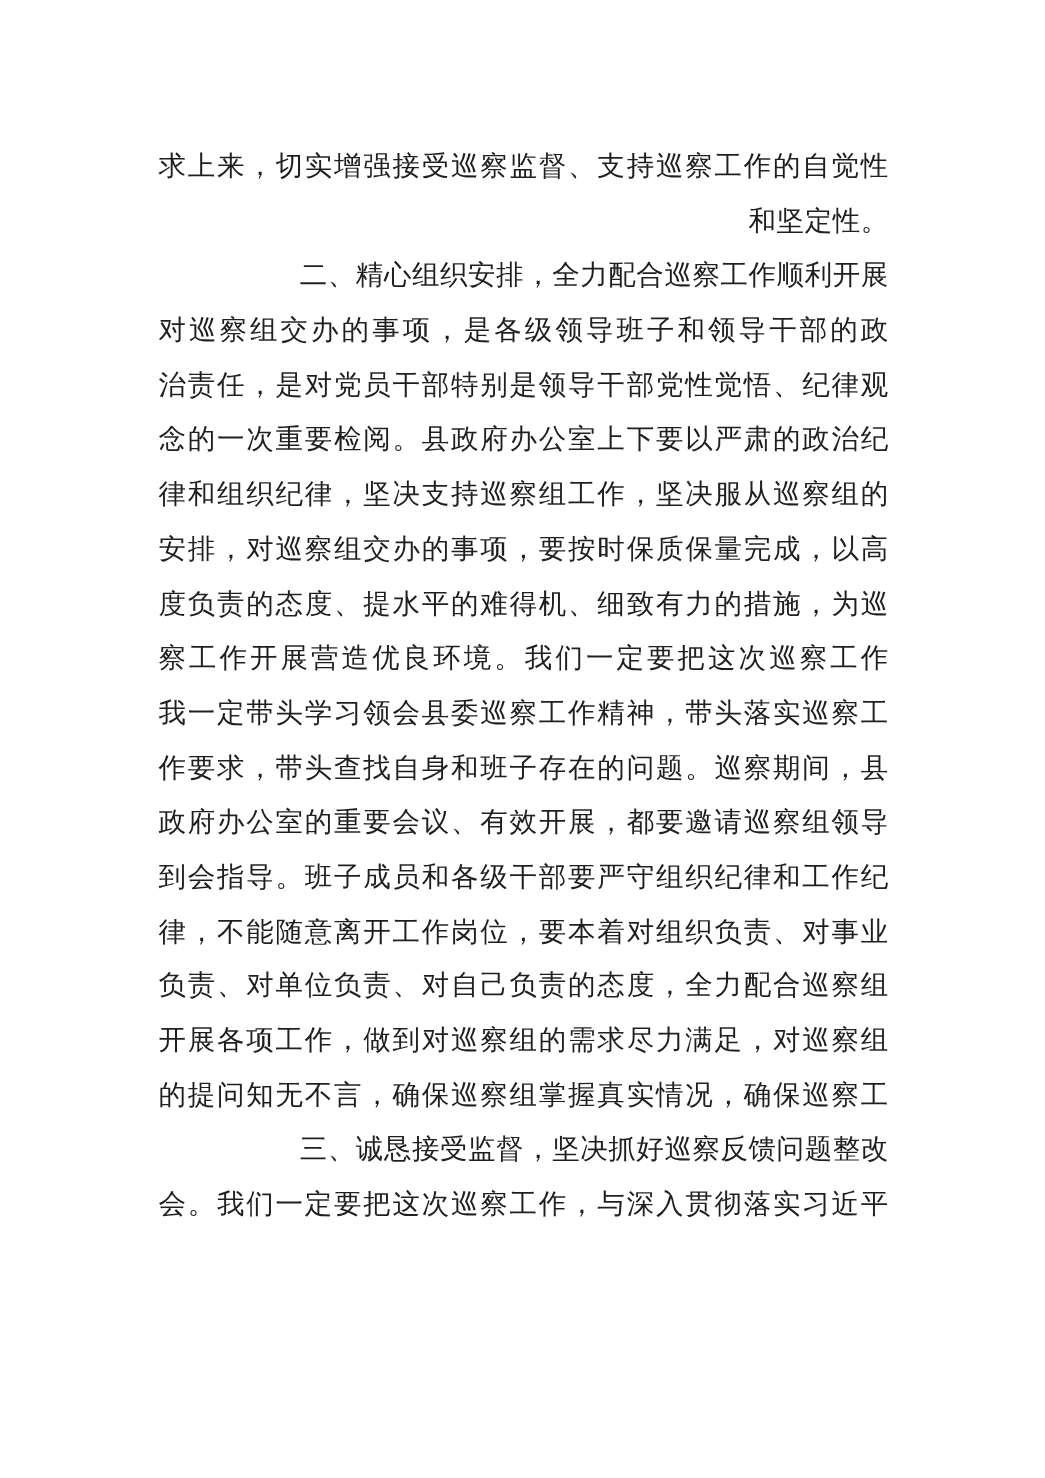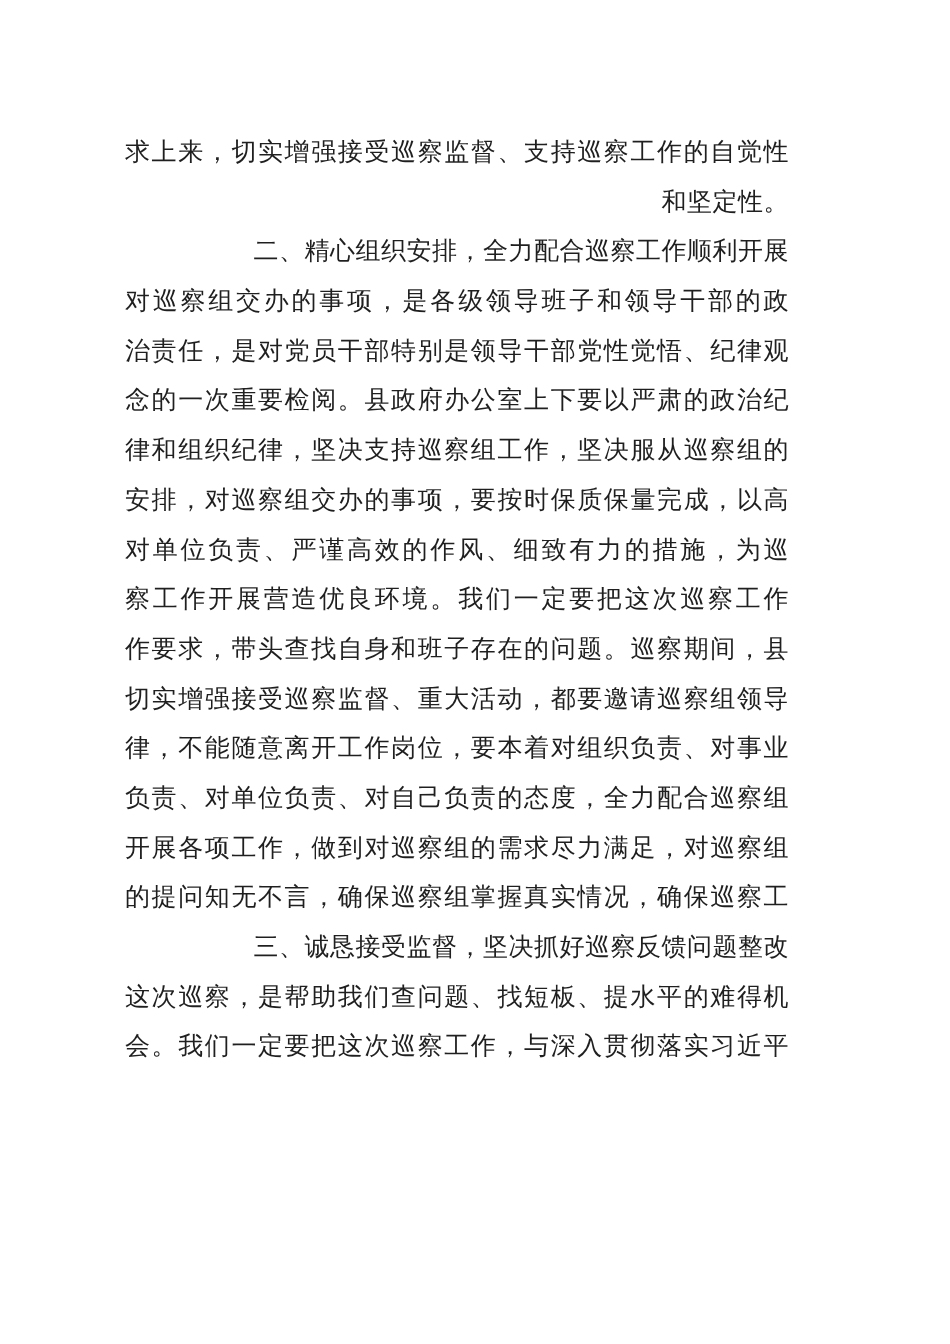--- a/index.html
+++ b/index.html
@@ -10,21 +10,21 @@
   .page {
     position: relative;
     width: 950px;
     height: 1344px;
     background: #ffffff;
     overflow: hidden;
     font-family: "Liberation Serif", "DejaVu Serif", serif;
   }
   .content {
     position: absolute;
-    left: 125px;
+    left: 144px;
     top: 127px;
     width: 664px;
     color: #1f1f1f;
   }
   .line {
     height: 49.7px;
     line-height: 49.7px;
     font-size: 25px;
     font-weight: normal;
     letter-spacing: 0.5px;
@@ -45,25 +45,26 @@
 <div class="page">
   <div class="content">
     <div class="line just">求上来，切实增强接受巡察监督、支持巡察工作的自觉性</div>
     <div class="line">和坚定性。</div>
     <div class="line">二、精心组织安排，全力配合巡察工作顺利开展</div>
     <div class="line just">对巡察组交办的事项，是各级领导班子和领导干部的政</div>
     <div class="line just">治责任，是对党员干部特别是领导干部党性觉悟、纪律观</div>
     <div class="line just">念的一次重要检阅。县政府办公室上下要以严肃的政治纪</div>
     <div class="line just">律和组织纪律，坚决支持巡察组工作，坚决服从巡察组的</div>
     <div class="line just">安排，对巡察组交办的事项，要按时保质保量完成，以高</div>
-    <div class="line just">对单位负责、严谨高效的作风、细致有力的措施，为巡</div>
+    <div class="line just">度负责的态度、提水平的难得机、细致有力的措施，为巡</div>
     <div class="line just">察工作开展营造优良环境。我们一定要把这次巡察工作</div>
+    <div class="line just">我一定带头学习领会县委巡察工作精神，带头落实巡察工</div>
     <div class="line just">作要求，带头查找自身和班子存在的问题。巡察期间，县</div>
-    <div class="line just">切实增强接受巡察监督、重大活动，都要邀请巡察组领导</div>
+    <div class="line just">政府办公室的重要会议、有效开展，都要邀请巡察组领导</div>
+    <div class="line just">到会指导。班子成员和各级干部要严守组织纪律和工作纪</div>
     <div class="line just">律，不能随意离开工作岗位，要本着对组织负责、对事业</div>
     <div class="line just">负责、对单位负责、对自己负责的态度，全力配合巡察组</div>
     <div class="line just">开展各项工作，做到对巡察组的需求尽力满足，对巡察组</div>
     <div class="line just">的提问知无不言，确保巡察组掌握真实情况，确保巡察工</div>
     <div class="line">三、诚恳接受监督，坚决抓好巡察反馈问题整改</div>
-    <div class="line just">这次巡察，是帮助我们查问题、找短板、提水平的难得机</div>
     <div class="line just">会。我们一定要把这次巡察工作，与深入贯彻落实习近平</div>
   </div>
 </div>
 
 </body></html>

